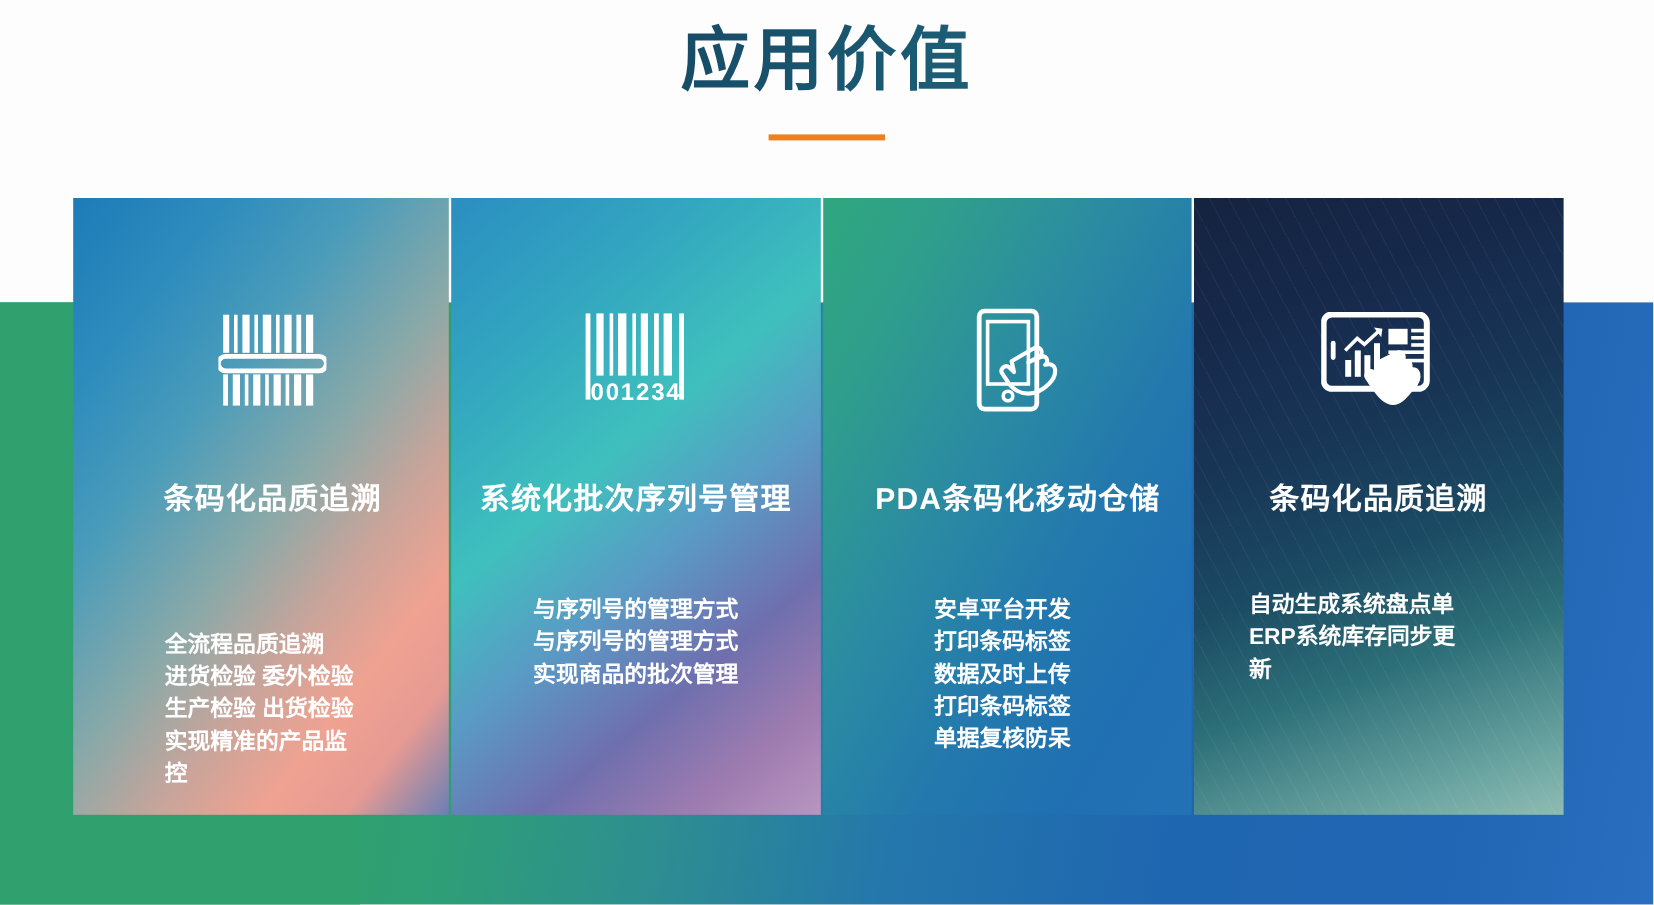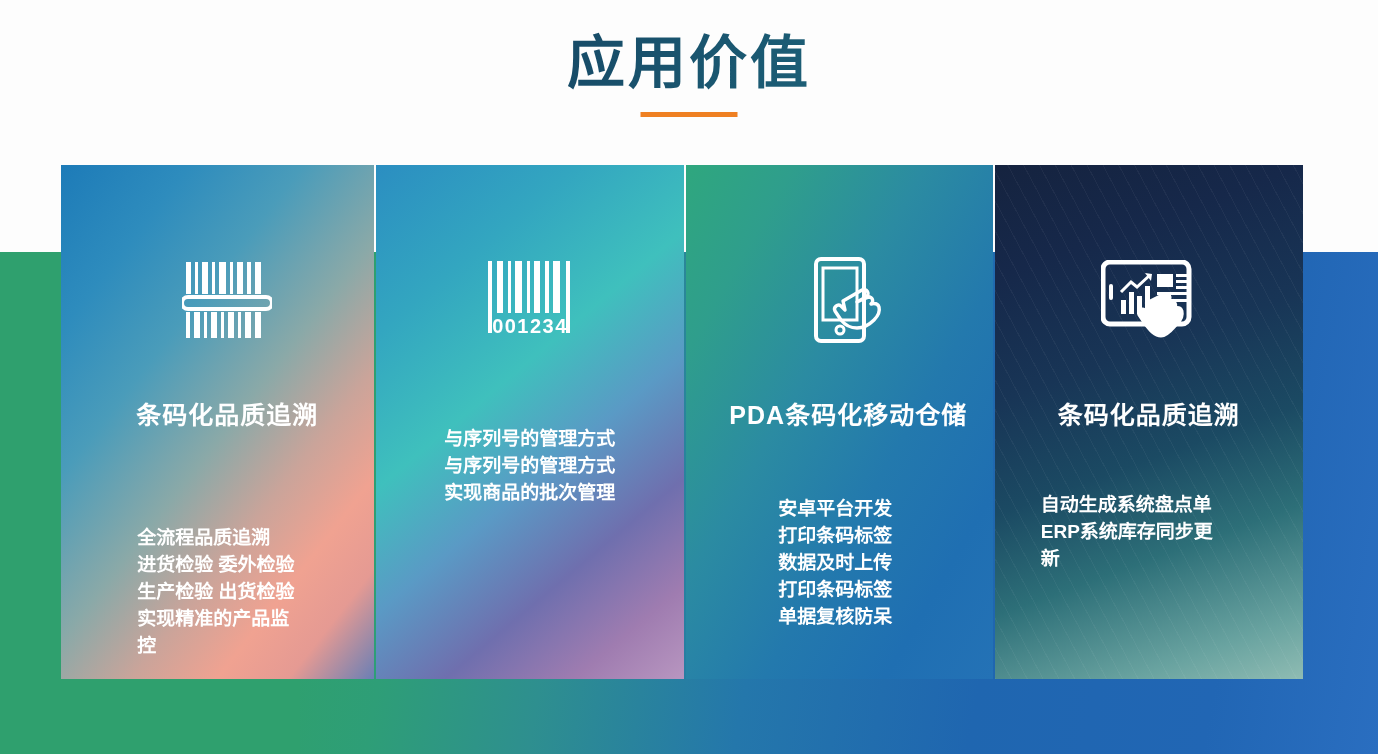--- a/index.html
+++ b/index.html
@@ -52,21 +52,21 @@
     left: 0;
     top: 0;
     width: 1378px;
     height: 165px;
     background: #fdfdfd;
     z-index: 5;
   }
   .page-title {
     position: absolute;
     left: 0;
-    top: 28px;
+    top: 16px;
     width: 1378px;
     text-align: center;
     font-size: 58px;
     font-weight: bold;
     letter-spacing: 3px;
     line-height: 1.2;
     background: linear-gradient(105deg, #12355b 0%, #14405f 30%, #1d6178 62%, #2a8b95 100%);
     -webkit-background-clip: text;
     background-clip: text;
     color: transparent;
@@ -218,20 +218,21 @@
           <rect x="22" y="0" width="3" height="52"></rect>
           <rect x="29" y="0" width="7" height="52"></rect>
           <rect x="41" y="0" width="3" height="52"></rect>
           <rect x="48" y="0" width="6" height="52"></rect>
           <rect x="59" y="0" width="4" height="52"></rect>
           <rect x="67" y="0" width="7" height="52"></rect>
           <rect x="80" y="0" width="4" height="72"></rect>
           <text x="44" y="72" text-anchor="middle" font-family="Liberation Sans, sans-serif" font-size="20" font-weight="bold" letter-spacing="1.5" fill="#ffffff">001234</text>
         </svg>
       </div>
+      <div class="card-title">系统化批次序列号管理</div>
       <div class="card-body">
         <span class="line">与序列号的管理方式</span>
         <span class="line">与序列号的管理方式</span>
         <span class="line">实现商品的批次管理</span>
       </div>
     </div>
 
     <div class="card card-3">
       <div class="card-icon">
         <svg width="76" height="88" viewBox="0 0 76 88" aria-hidden="true">

